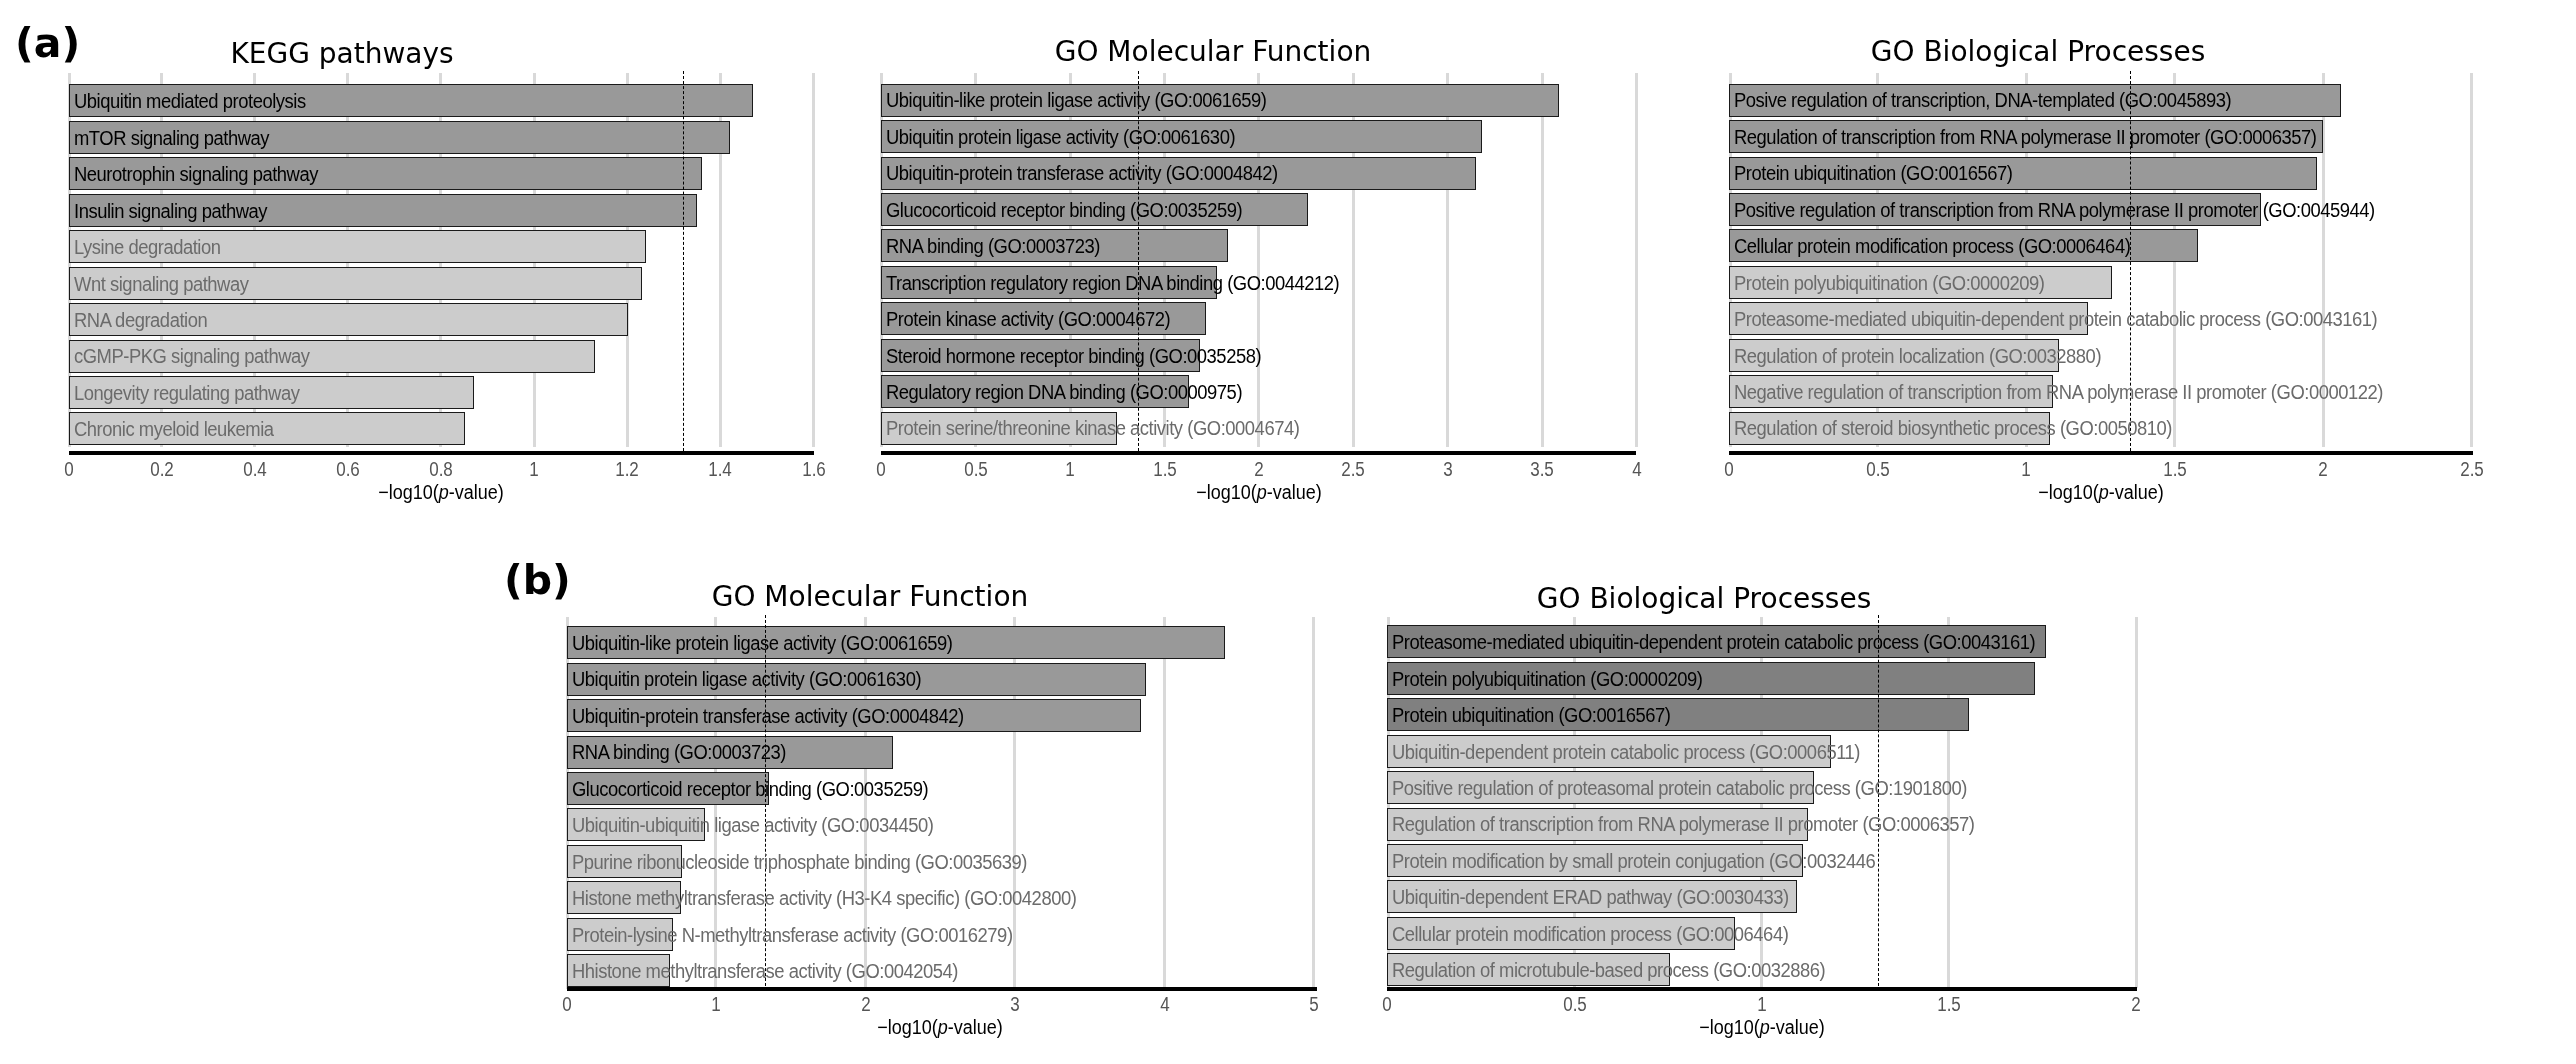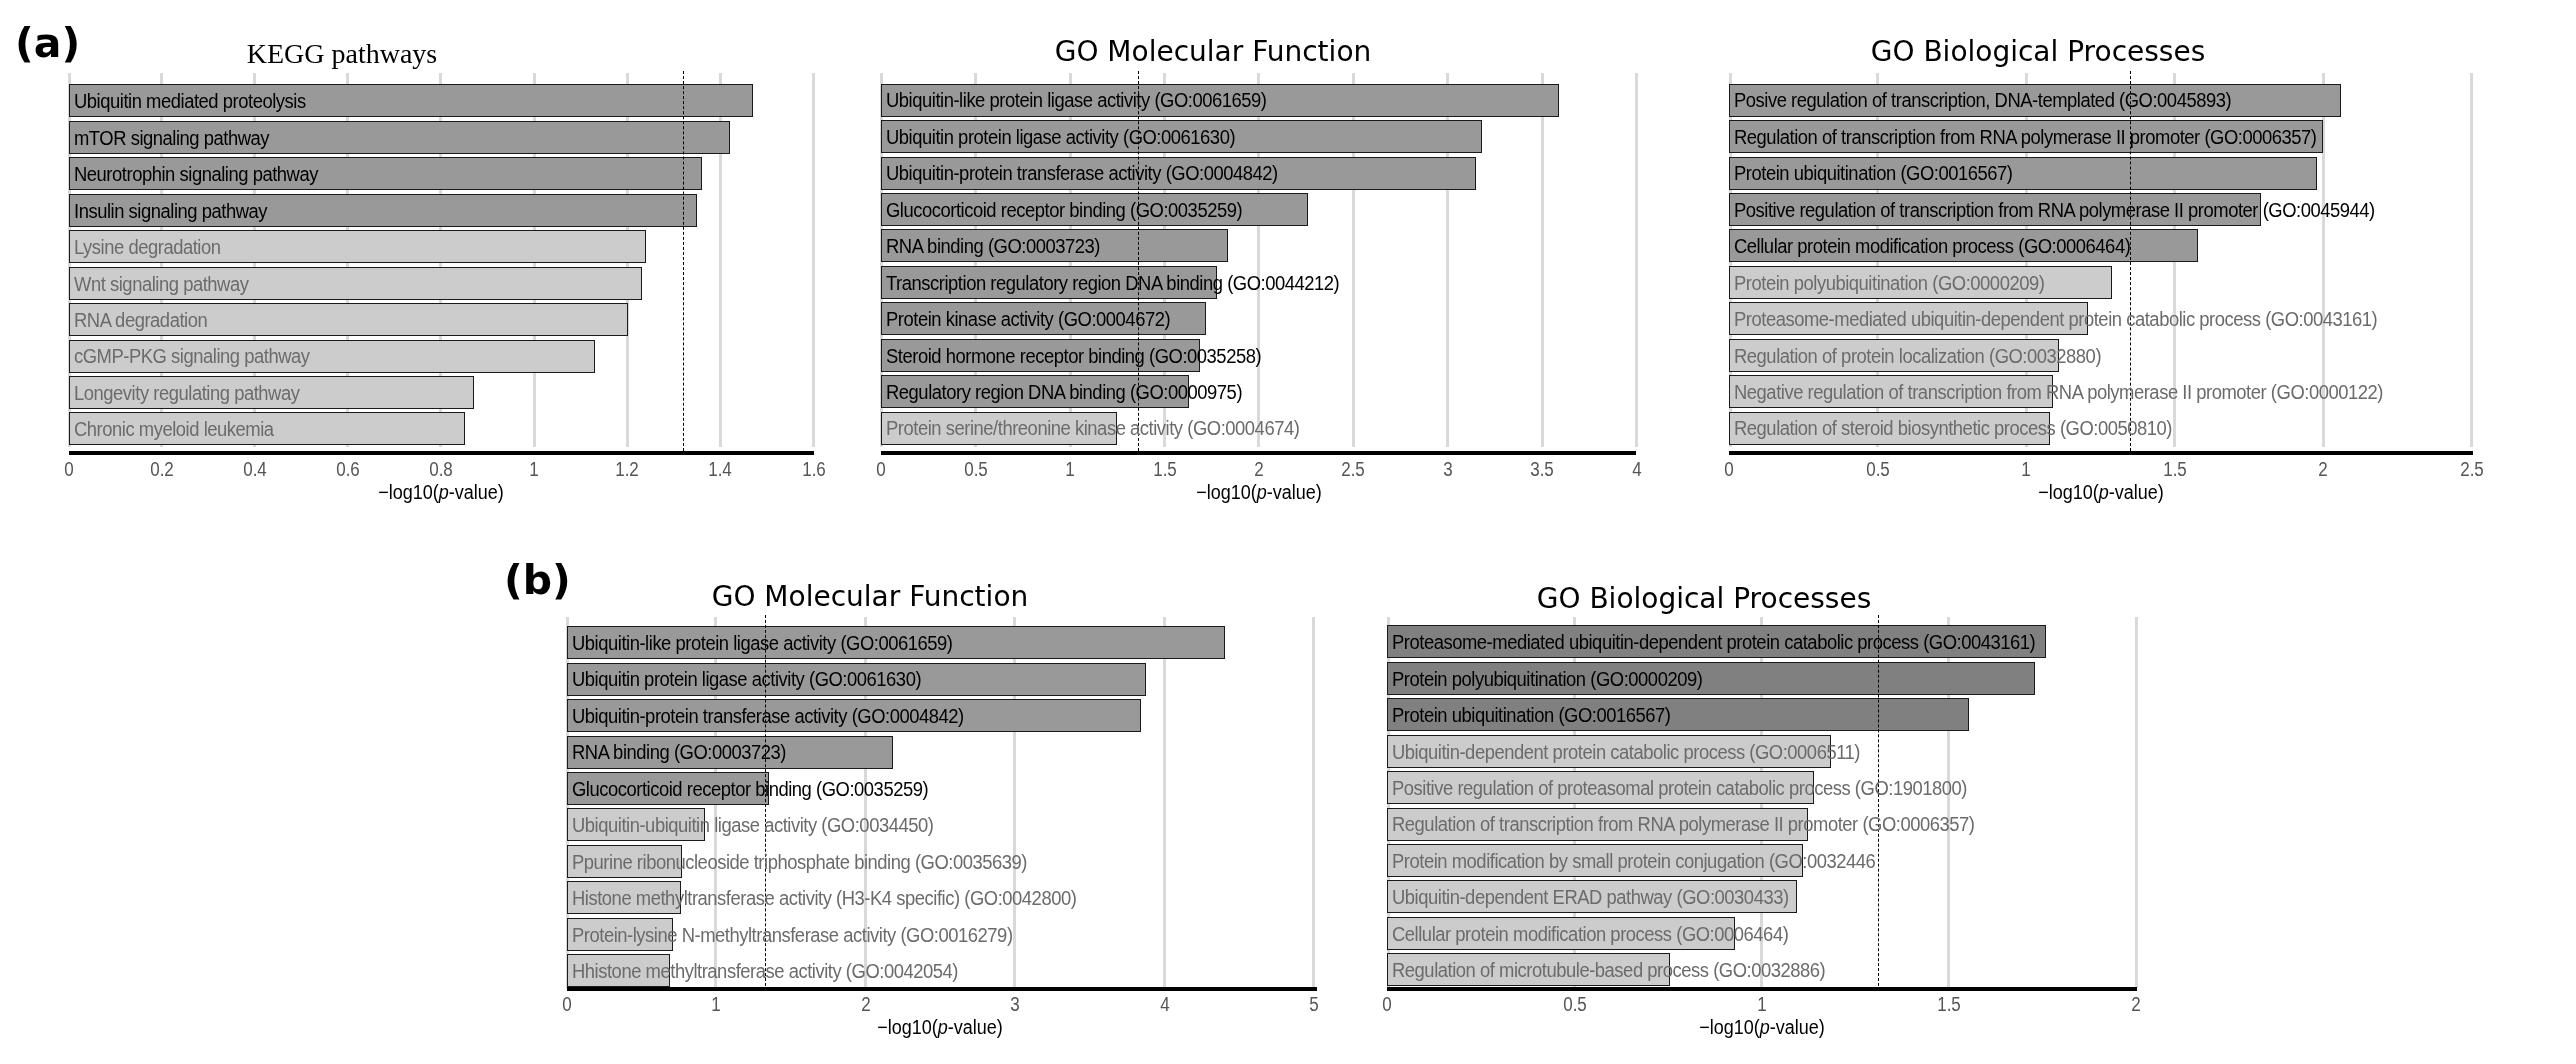--- a/index.html
+++ b/index.html
@@ -27,21 +27,21 @@
                 transform: translateX(-50%) scaleX(0.9); line-height: 1; }
   .axis-title i { font-style: italic; }
 </style>
 </head>
 <body>
 
 <div class="panel-label" style="left:15px; top:23px;">(a)</div>
 <div class="panel-label" style="left:504px; top:560px;">(b)</div>
 
 <div class="chart">
-    <div class="chart-title" style="left: 342px; top: 40px; font-family: Liberation Serif, serif;">KEGG pathways</div>
+    <div class="chart-title" style="left: 342px; top: 40px;">KEGG pathways</div>
     <div class="gridline" style="left: 68px; top: 73px; height: 374px; width: 2.5px;"></div>
     <div class="gridline" style="left: 160px; top: 73px; height: 374px;"></div>
     <div class="gridline" style="left: 253px; top: 73px; height: 374px;"></div>
     <div class="gridline" style="left: 346px; top: 73px; height: 374px;"></div>
     <div class="gridline" style="left: 439px; top: 73px; height: 374px;"></div>
     <div class="gridline" style="left: 533px; top: 73px; height: 374px;"></div>
     <div class="gridline" style="left: 626px; top: 73px; height: 374px;"></div>
     <div class="gridline" style="left: 719px; top: 73px; height: 374px;"></div>
     <div class="gridline" style="left: 812px; top: 73px; height: 374px;"></div>
     <div class="bar sig" style="left: 69px; top: 84px; width: 684px; height: 33px;"></div>

